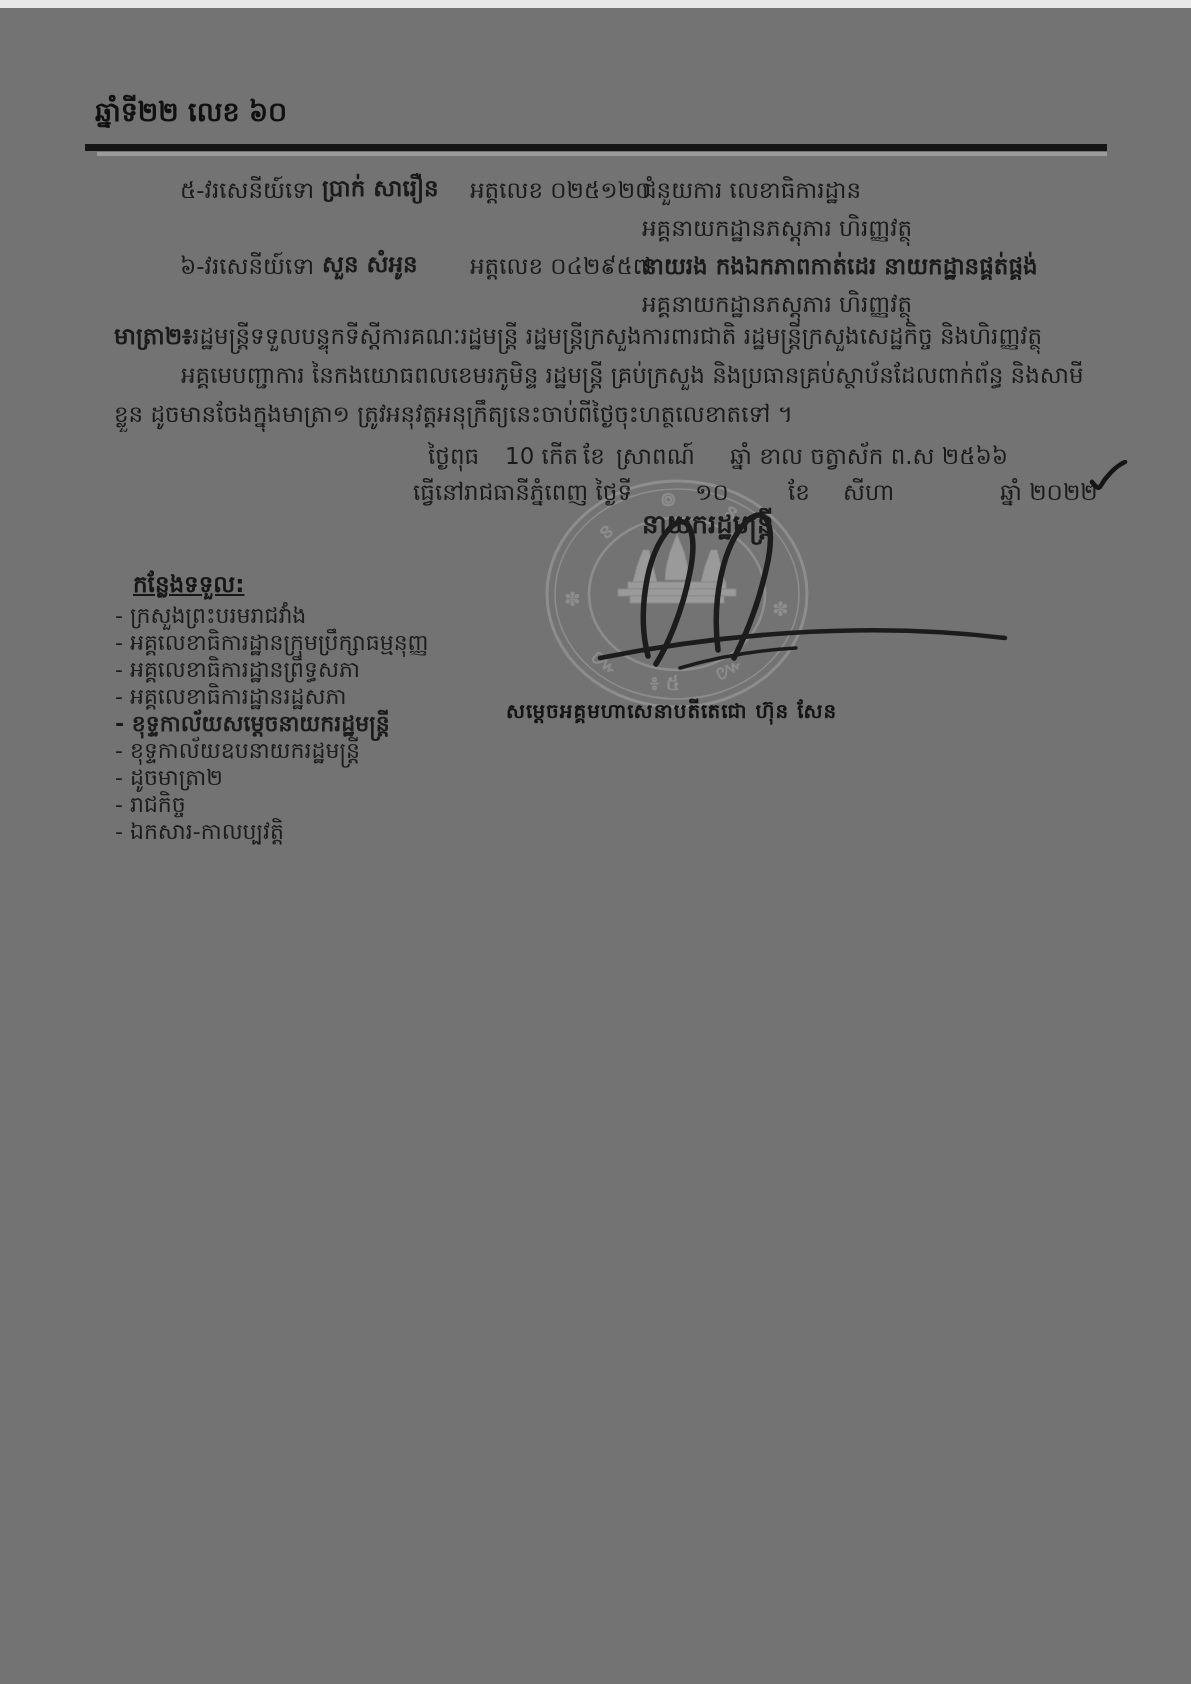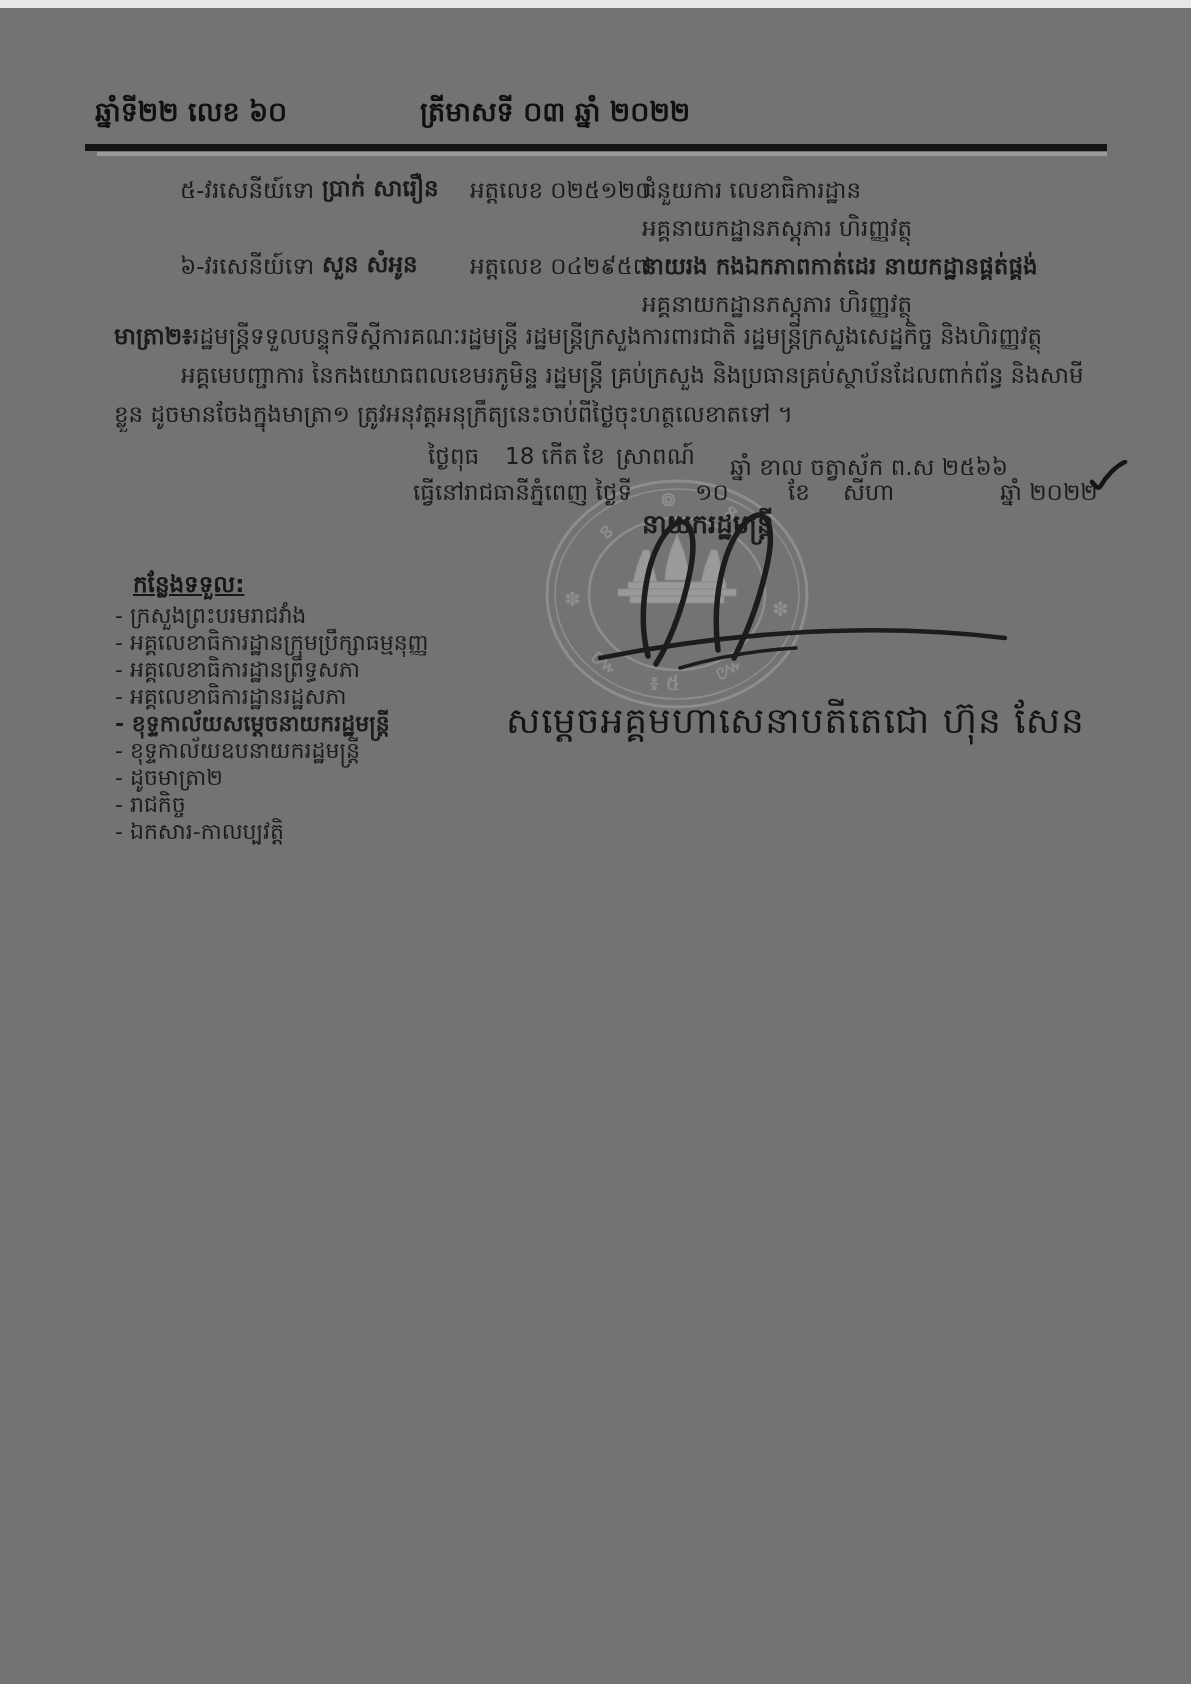--- a/index.html
+++ b/index.html
@@ -11,35 +11,34 @@
     font-family:"DejaVu Sans","Liberation Sans",sans-serif;
     color:#161616;
     overflow:hidden;
   }
   .abs{position:absolute;white-space:nowrap;}
   .hdr{font-weight:700;font-size:27px;color:#101010;}
   .rule-main{position:absolute;left:85px;top:136px;width:1022px;height:7px;background:#151515;}
   .rule-shadow{position:absolute;left:97px;top:144px;width:1010px;height:4px;background:#9b9b9b;}
   .body-txt{font-size:23px;color:#1a1a1a;}
   .bold{font-weight:700;}
-  .big-name{font-size:36px;font-weight:400;color:#141414;letter-spacing:1px;}
+  .big-name{font-size:20px;font-weight:700;color:#141414;letter-spacing:1px;}
   .pm-title{font-size:26px;font-weight:700;color:#1b1b1b;z-index:4;}
   .recip{font-size:22px;color:#1b1b1b;}
   .recip-title{font-size:23px;font-weight:700;}
   .seal{z-index:1;}
   .sig{z-index:5;}
   .over{z-index:3;}
 </style>
 </head>
 <body>
 
 <div class="page">
 
   <div class="abs hdr" style="left:95px;top:87px;">ឆ្នាំទី២២ លេខ ៦០</div>
-  <div class="abs hdr" style="left:420px;top:87px;">ត្រីមាសទី ០៣ ឆ្នាំ ២០២២</div>
   <div class="rule-main"></div>
   <div class="rule-shadow"></div>
 
   <div>
     <span class="abs body-txt" style="left:180px;top:168px;">៥-វរសេនីយ៍ទោ</span>
     <span class="abs body-txt bold" style="left:322px;top:166px;">ប្រាក់ សារឿន</span>
     <span class="abs body-txt" style="left:470px;top:168px;">អត្តលេខ ០២៥១២០</span>
     <span class="abs body-txt" style="left:642px;top:168px;">ជំនួយការ លេខាធិការដ្ឋាន</span>
     <span class="abs body-txt" style="left:642px;top:206px;">អគ្គនាយកដ្ឋានភស្តុភារ ហិរញ្ញវត្ថុ</span>
   </div>
@@ -55,24 +54,24 @@
   <div>
     <div class="abs body-txt" style="left:114px;top:314px;">
       <span class="bold">មាត្រា២៖</span><span>រដ្ឋមន្ត្រីទទួលបន្ទុកទីស្តីការគណៈរដ្ឋមន្ត្រី  រដ្ឋមន្ត្រីក្រសួងការពារជាតិ  រដ្ឋមន្ត្រីក្រសួងសេដ្ឋកិច្ច និងហិរញ្ញវត្ថុ</span>
     </div>
     <div class="abs body-txt" style="left:181px;top:353px;">អគ្គមេបញ្ជាការ នៃកងយោធពលខេមរភូមិន្ទ រដ្ឋមន្ត្រី គ្រប់ក្រសួង និងប្រធានគ្រប់ស្ថាប័នដែលពាក់ព័ន្ធ និងសាមី</div>
     <div class="abs body-txt" style="left:114px;top:392px;">ខ្លួន ដូចមានចែងក្នុងមាត្រា១ ត្រូវអនុវត្តអនុក្រឹត្យនេះចាប់ពីថ្ងៃចុះហត្ថលេខាតទៅ ។</div>
   </div>
 
   <div>
     <span class="abs body-txt over" style="left:428px;top:434px;">ថ្ងៃពុធ</span>
-    <span class="abs body-txt over" style="left:505px;top:434px;">18 កើត</span>
+    <span class="abs body-txt over" style="left:505px;top:434px;">10 កើត</span>
     <span class="abs body-txt over" style="left:583px;top:434px;">ខែ</span>
     <span class="abs body-txt over" style="left:616px;top:434px;font-family:Liberation Mono, monospace;">ស្រាពណ៍</span>
-    <span class="abs body-txt over" style="left:730px;top:445px;">ឆ្នាំ ខាល ចត្វាស័ក ព.ស ២៥៦៦</span>
+    <span class="abs body-txt over" style="left:730px;top:434px;">ឆ្នាំ ខាល ចត្វាស័ក ព.ស ២៥៦៦</span>
   </div>
 
   <div>
     <span class="abs body-txt over" style="left:413px;top:470px;">ធ្វើនៅរាជធានីភ្នំពេញ ថ្ងៃទី</span>
     <span class="abs body-txt over" style="left:695px;top:470px;">១០</span>
     <span class="abs body-txt over" style="left:788px;top:470px;">ខែ</span>
     <span class="abs body-txt over" style="left:843px;top:470px;">សីហា</span>
     <span class="abs body-txt over" style="left:1000px;top:470px;">ឆ្នាំ ២០២២</span>
 
     <svg class="abs over" style="left:1088px;top:452px;" width="40" height="38" viewBox="0 0 40 38">

